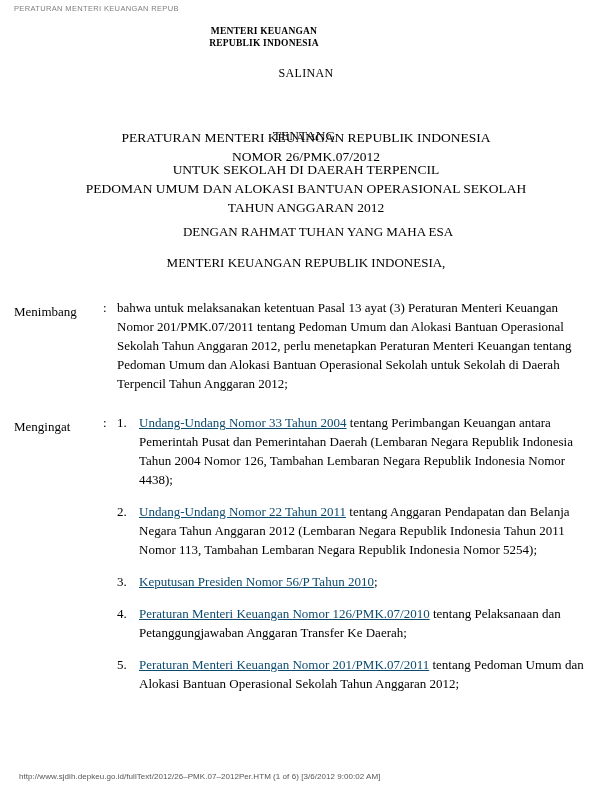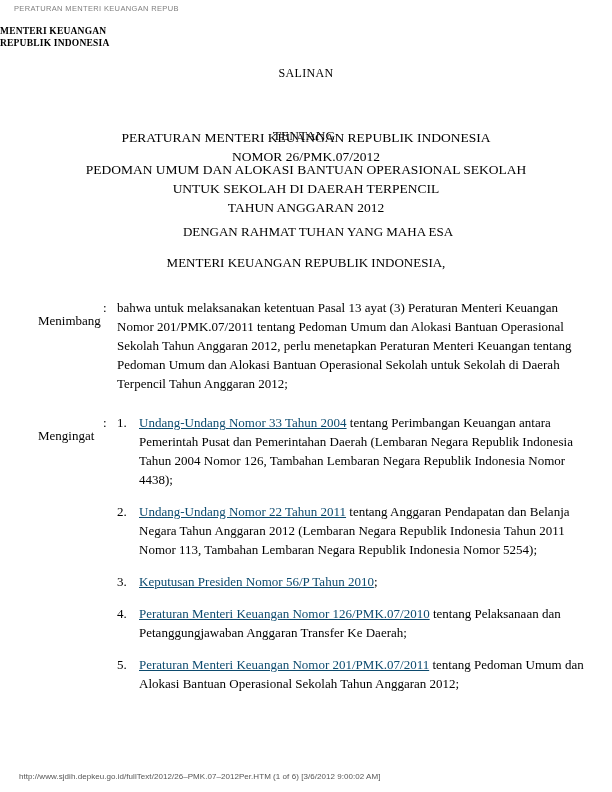--- a/index.html
+++ b/index.html
@@ -36,21 +36,21 @@
     left: 0;
     width: 612px;
     height: 792px;
   }
 
   .masthead {
     position: absolute;
     top: 26px;
     left: 0;
     width: 528px;
-    text-align: left;
+    text-align: center;
     line-height: 1.22;
   }
   .masthead .line {
     font-size: 9.5px;
     font-weight: bold;
     letter-spacing: 0.2px;
   }
 
   .salinan {
     position: absolute;
@@ -115,24 +115,23 @@
   .clause {
     position: absolute;
     left: 14px;
     width: 570px;
     font-size: 13px;
     line-height: 1.46;
   }
   .clause-label {
     position: absolute;
     left: 0;
-    top: 13px;
+    top: 4px;
     width: 86px;
     white-space: nowrap;
-    margin-left: 24px;
   }
   .clause-colon {
     position: absolute;
     left: 89px;
     top: 0;
   }
   .clause-body {
     margin-left: 103px;
     text-align: left;
   }
@@ -192,22 +191,22 @@
   <div class="salinan">SALINAN</div>
 
   <div class="doc-title">
     <div>PERATURAN MENTERI KEUANGAN REPUBLIK INDONESIA</div>
     <div>NOMOR 26/PMK.07/2012</div>
   </div>
 
   <div class="tentang">TENTANG</div>
 
   <div class="subject">
+    <div>UNTUK SEKOLAH DI DAERAH TERPENCIL</div>
     <div>PEDOMAN UMUM DAN ALOKASI BANTUAN OPERASIONAL SEKOLAH</div>
-    <div>UNTUK SEKOLAH DI DAERAH TERPENCIL</div>
     <div>TAHUN ANGGARAN 2012</div>
   </div>
 
   <div class="blessing">DENGAN RAHMAT TUHAN YANG MAHA ESA</div>
   <div class="authority">MENTERI KEUANGAN REPUBLIK INDONESIA,</div>
 
   <div class="clause" id="menimbang">
     <span class="clause-label">Menimbang</span>
     <span class="clause-colon">:</span>
     <div class="clause-body">bahwa untuk melaksanakan ketentuan Pasal 13 ayat (3) Peraturan Menteri Keuangan Nomor 201/PMK.07/2011 tentang Pedoman Umum dan Alokasi Bantuan Operasional Sekolah Tahun Anggaran 2012, perlu menetapkan Peraturan Menteri Keuangan tentang Pedoman Umum dan Alokasi Bantuan Operasional Sekolah untuk Sekolah di Daerah Terpencil Tahun Anggaran 2012;</div>

